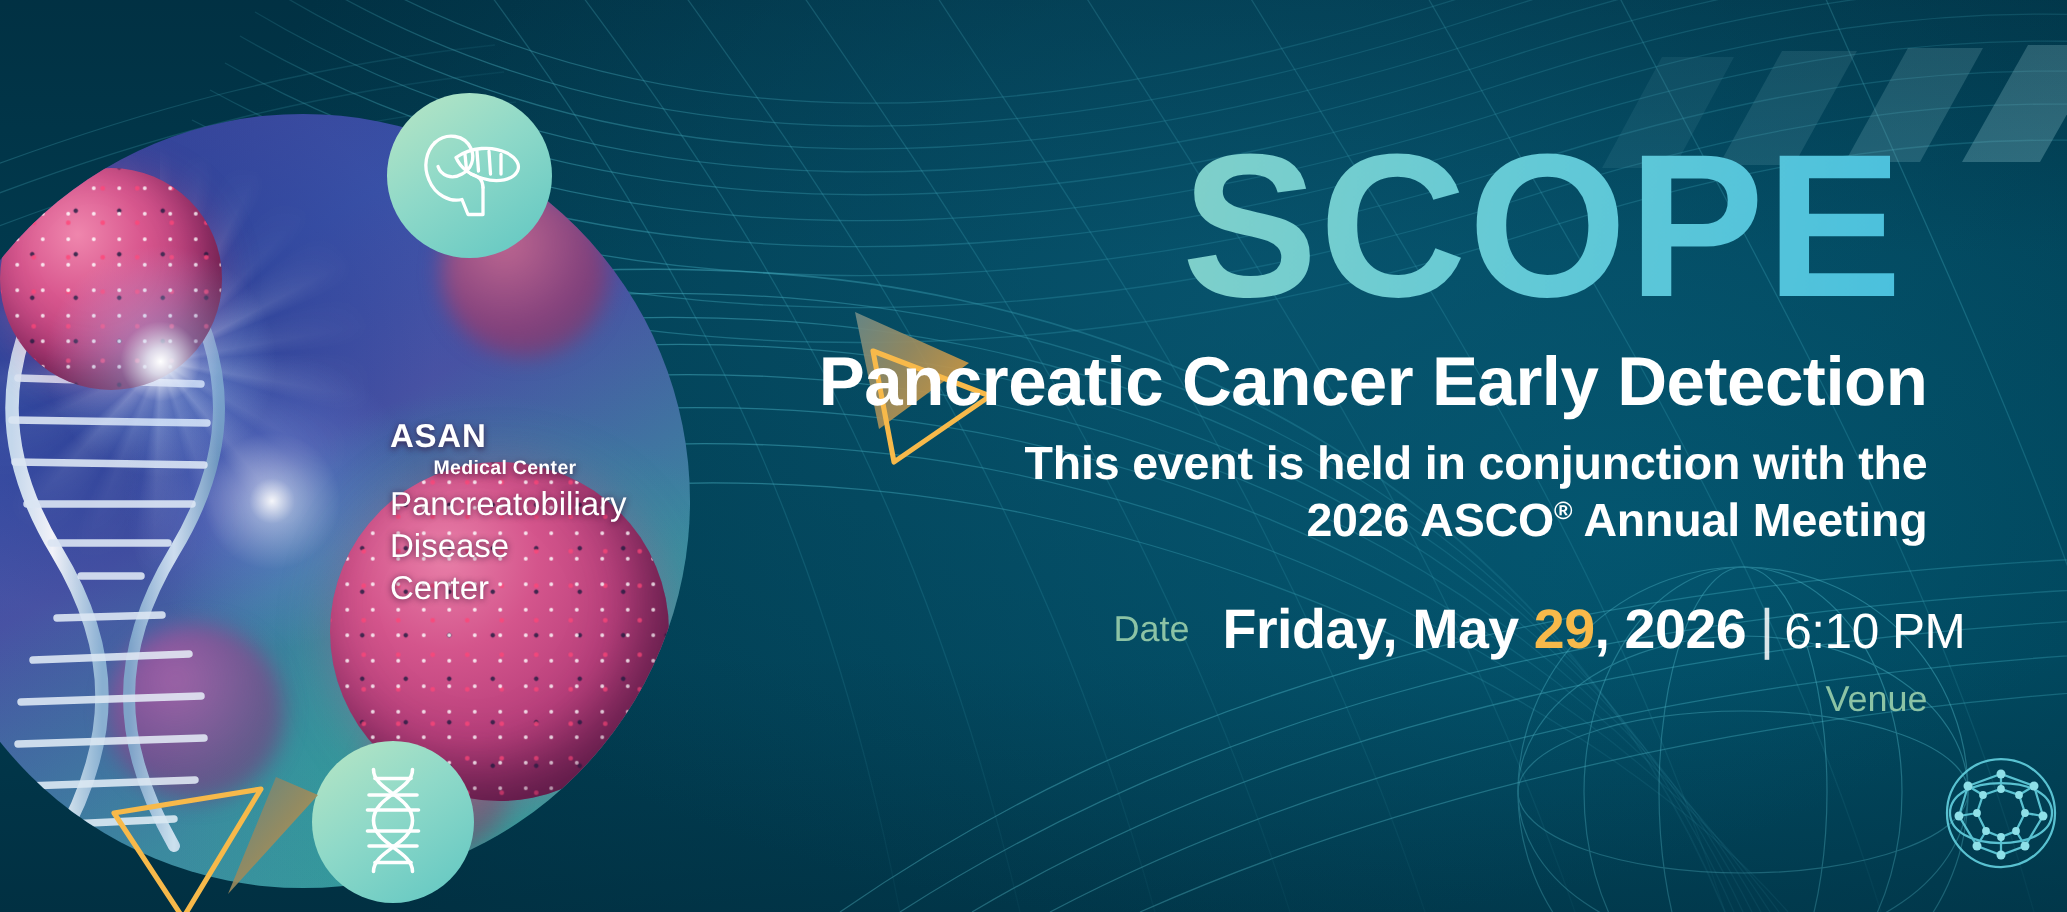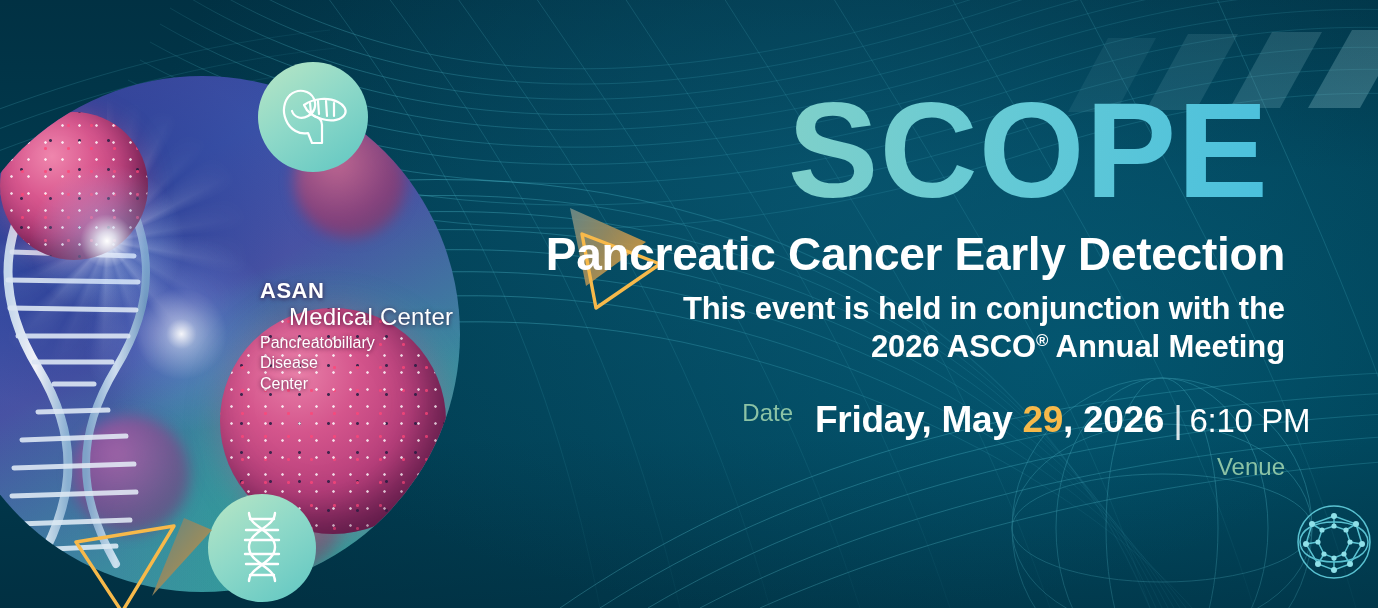--- a/index.html
+++ b/index.html
@@ -163,28 +163,28 @@
     color: #ffffff;
     text-shadow: 0 1px 4px rgba(50,10,45,0.75);
     line-height: 1.0;
   }
   .asan-title {
     font-size: 22px;
     font-weight: 700;
     letter-spacing: 0.5px;
   }
   .asan-sub {
-    font-size: 24px;
-    font-weight: 400;
+    font-size: 13px;
+    font-weight: 700;
     margin-top: 3px;
     letter-spacing: 0.2px;
     padding-left: 29px;
   }
   .asan-dept {
-    font-size: 16px;
+    font-size: 22px;
     font-weight: 400;
     margin-top: 4px;
     line-height: 1.28;
   }
 
   
   .badge {
     position: absolute;
     border-radius: 50%;
     background: linear-gradient(145deg, #b9e6c4 0%, #8fd9c8 45%, #5fc6c2 100%);
@@ -256,21 +256,21 @@
   .sup-r { font-size: 0.54em; vertical-align: super; }
 
   
   .details {
     margin-top: 32px;
     display: inline-block;
     text-align: right;
   }
   .detail-row {
     display: flex;
-    align-items: flex-start;
+    align-items: center;
     justify-content: flex-end;
     gap: 22px;
   }
   .detail-row + .detail-row { margin-top: 12px; }
 
   .detail-label {
     color: #8cc3a5;
     font-size: 24px;
     font-weight: 400;
     width: 78px;

